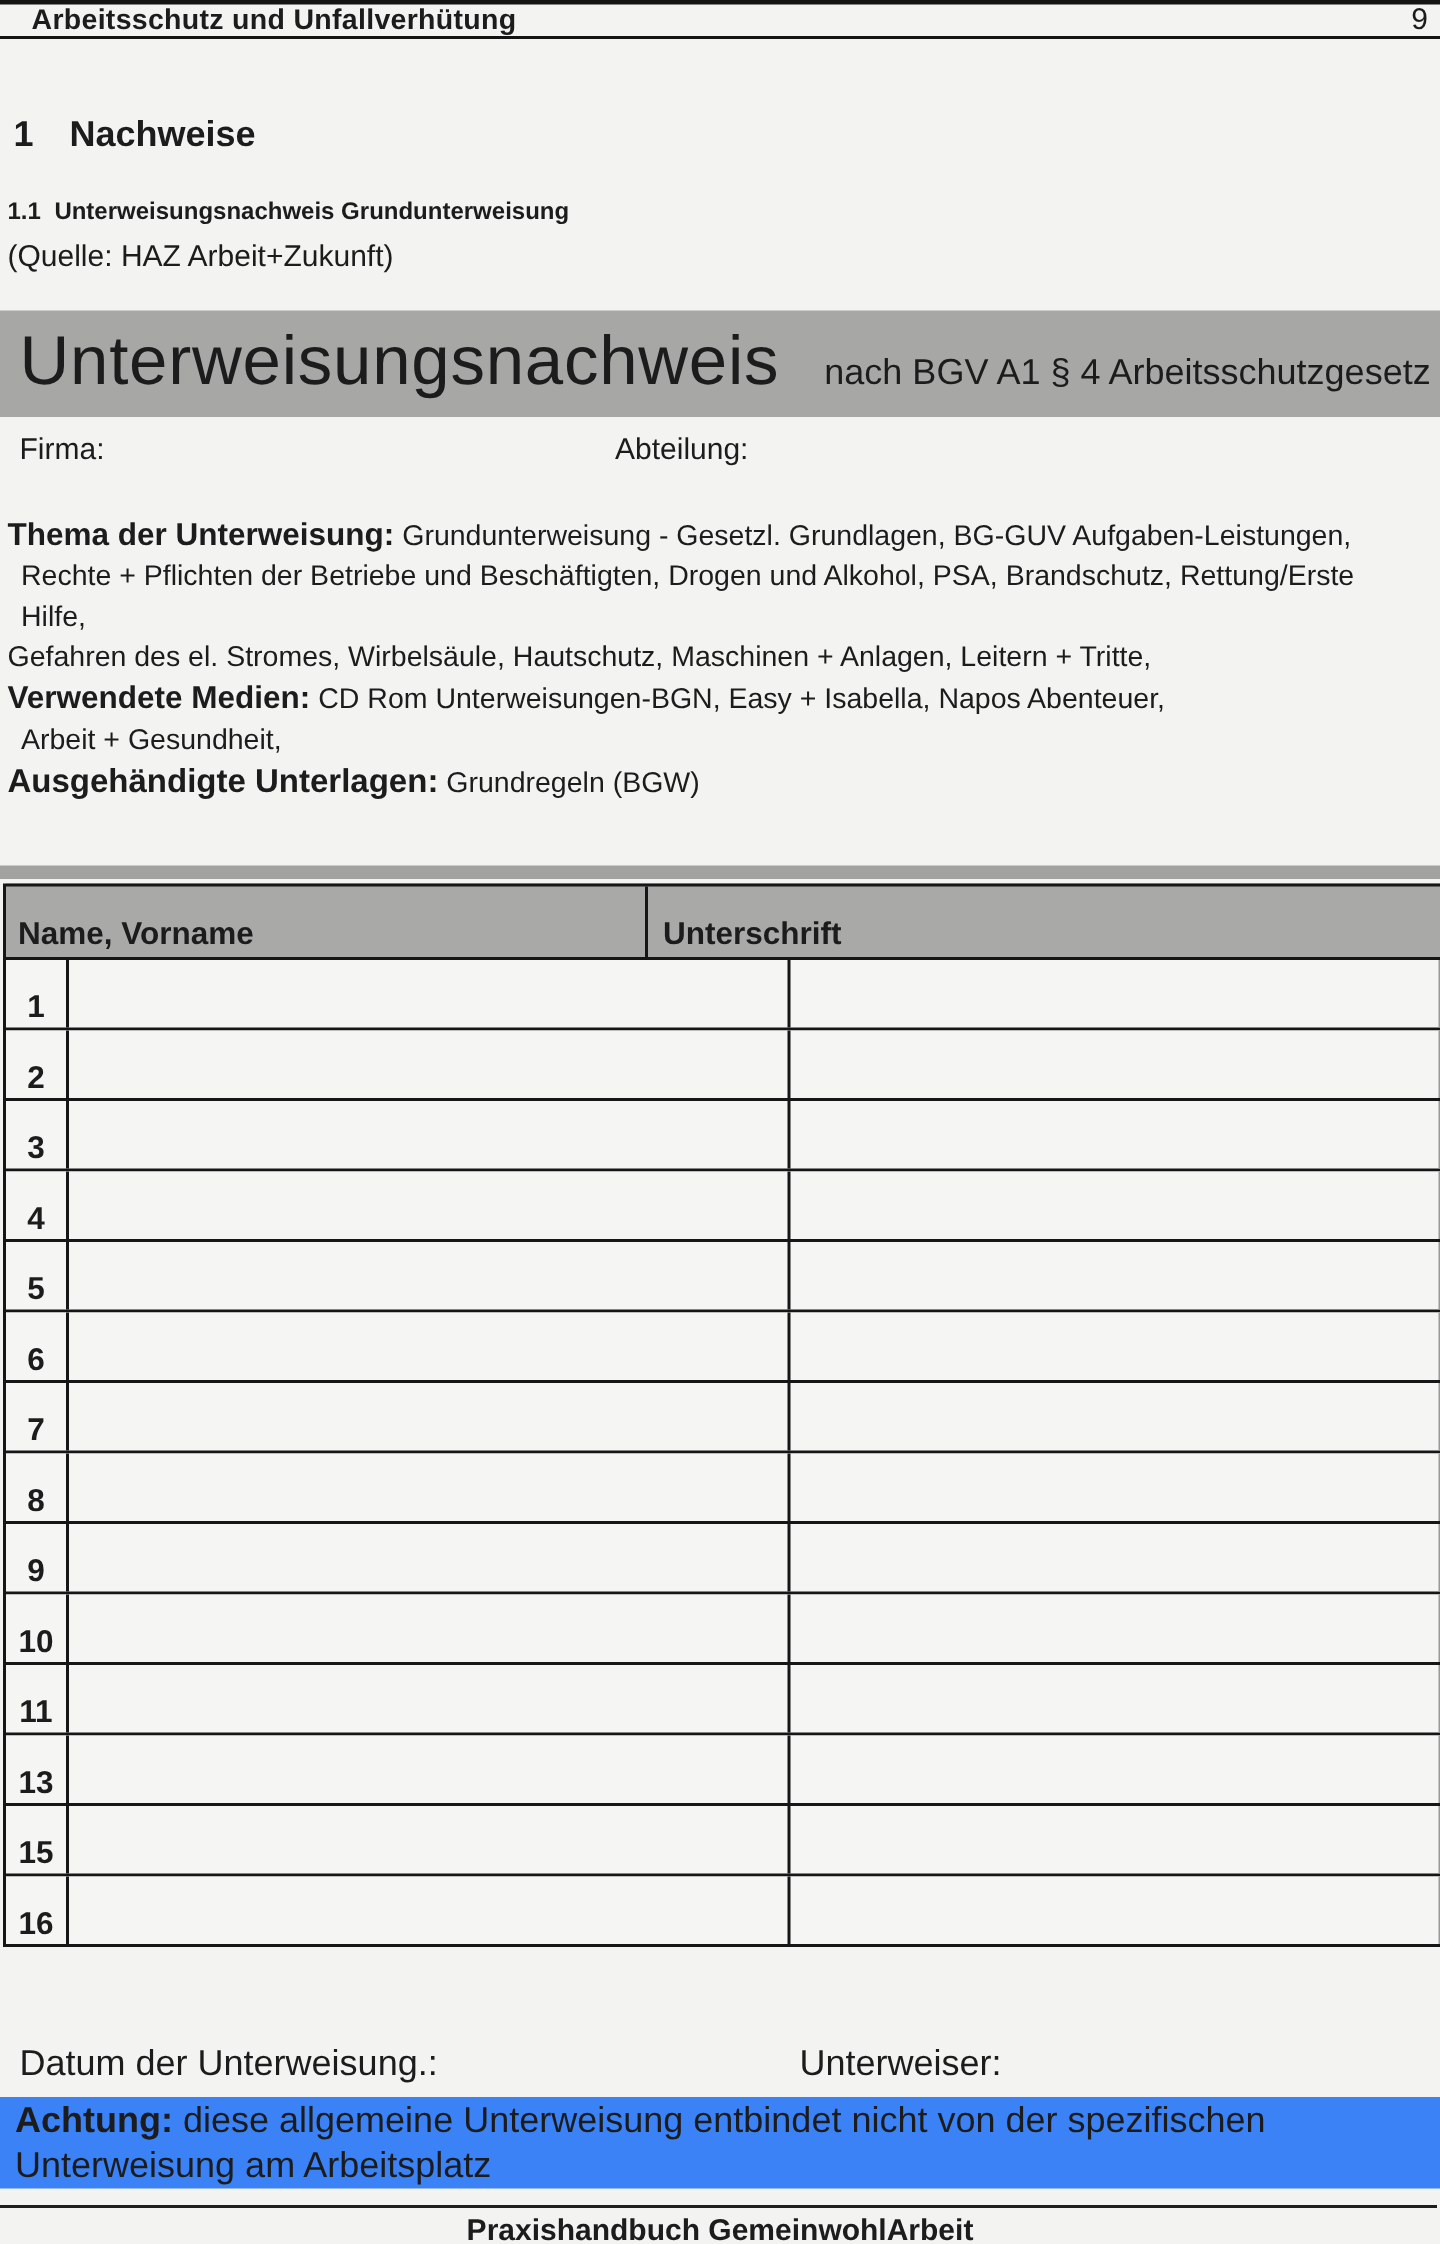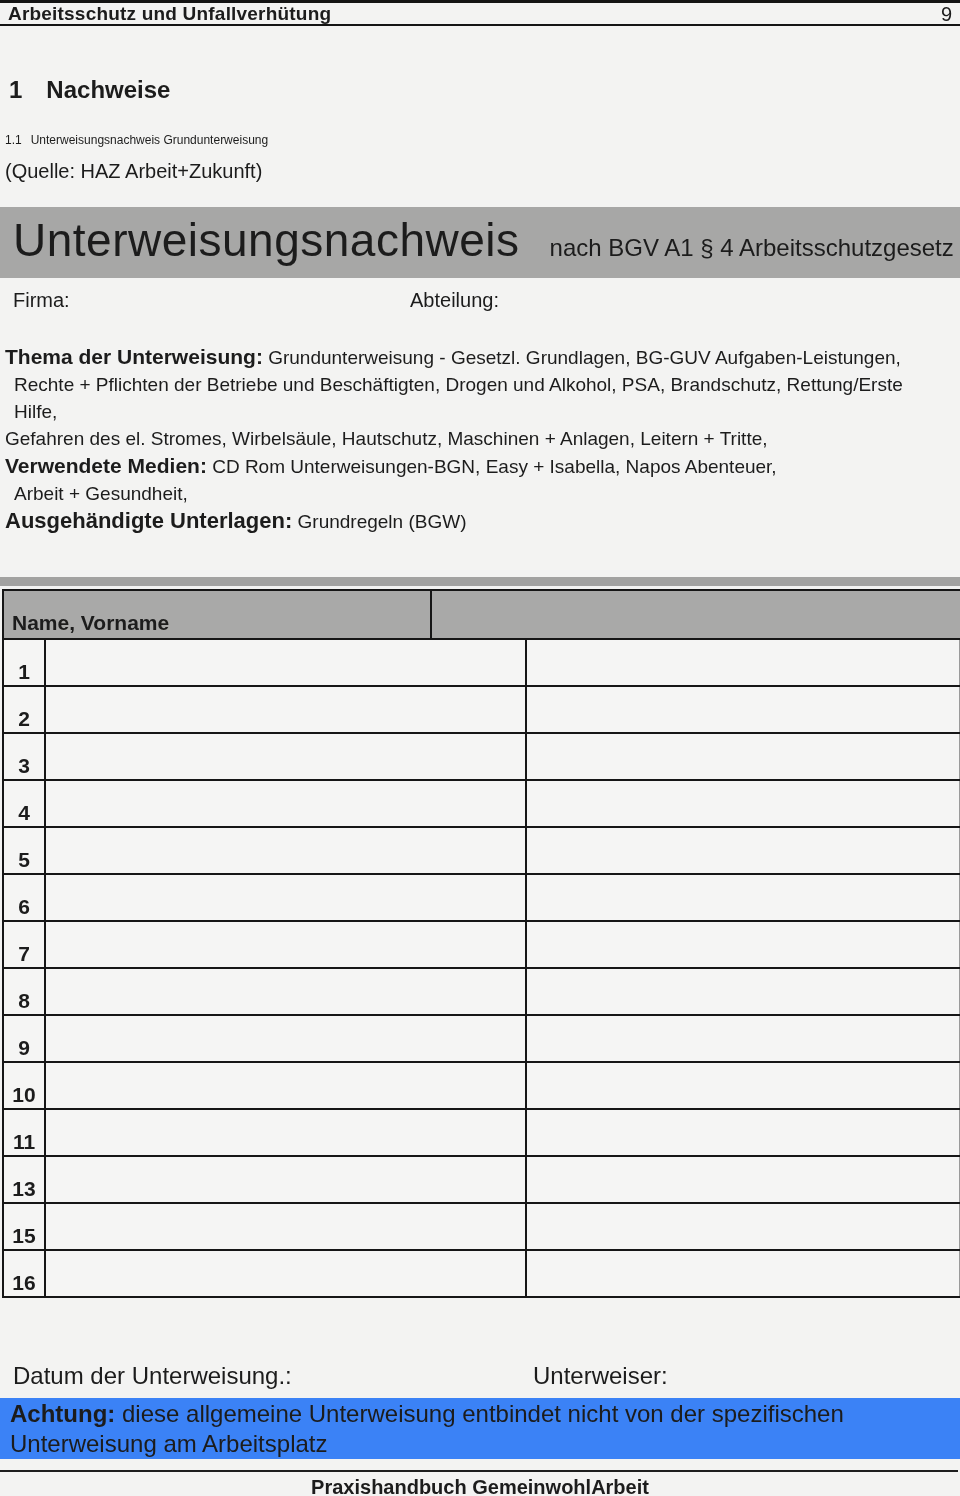--- a/index.html
+++ b/index.html
@@ -12,29 +12,29 @@
     overflow:hidden;
   }
   .abs{position:absolute;}
 
   
   .doc-header{
     top:0;left:0;right:0;
     border-top:3px solid #141414;
     border-bottom:2px solid #141414;
     height:21px;
-    display:flex;justify-content:space-between;align-items:flex-start;
-    padding:0 8px 0 8px;
+    display:flex;justify-content:space-between;align-items:center;
+    padding:0 8px 0 21px;
   }
   .doc-header .title{font-size:19px;font-weight:bold;letter-spacing:.2px;}
   .doc-header .pagenum{font-size:20px;font-weight:normal;}
 
   
   .section-heading{top:76px;left:9px;font-size:24px;font-weight:bold;display:flex;gap:24px;}
-  .subsection-heading{top:133px;left:5px;font-size:12px;font-weight:normal;display:flex;gap:9px;}
+  .subsection-heading{top:133px;left:5px;font-size:16px;font-weight:bold;display:flex;gap:9px;}
   .quelle-line{top:160px;left:5px;font-size:20px;}
 
   
   .banner{
     top:207px;left:0;right:0;height:71px;
     background:#a7a7a6;
     white-space:nowrap;
     line-height:67px;
     padding-left:13px;
     overflow:hidden;
@@ -155,20 +155,23 @@
   <span>Grundregeln (BGW)</span>
 </div>
 
 <div class="abs gray-strip"></div>
 
 <div class="abs sig-table">
   <div class="thead">
     <div class="th1">
       <span class="th-label">Name, Vorname</span>
     </div>
+    <div class="th2">
+      <span class="th-label">Unterschrift</span>
+    </div>
   </div>
   <div>
       <div class="trow">
         <div class="tnum">1</div>
         <div class="tname"></div>
         <div class="tsig"></div>
       </div>
       <div class="trow">
         <div class="tnum">2</div>
         <div class="tname"></div>

